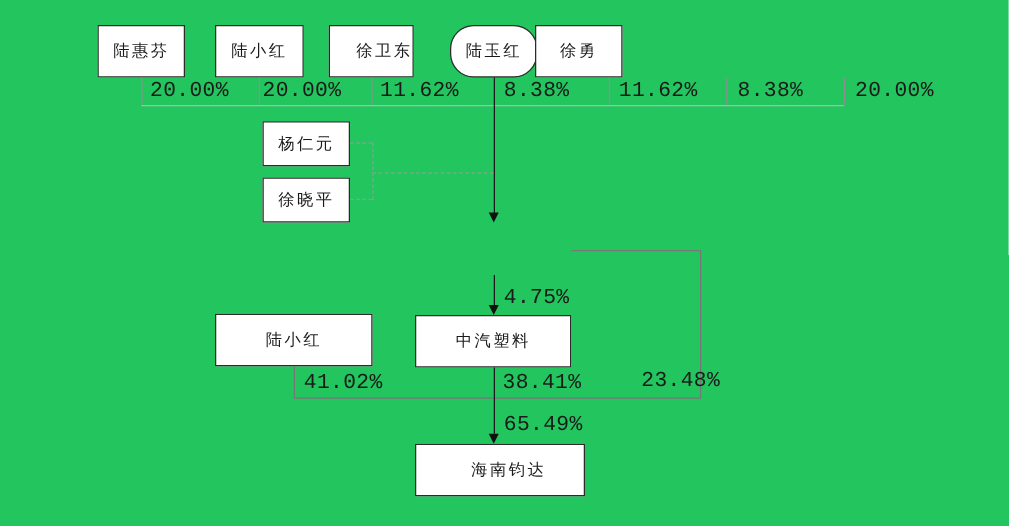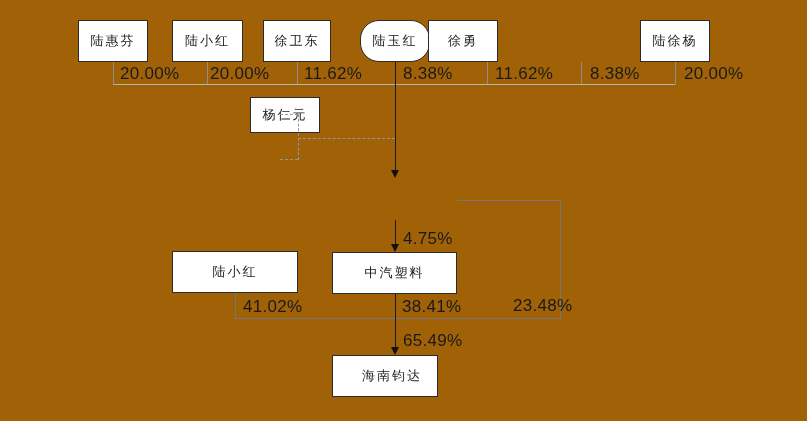--- a/index.html
+++ b/index.html
@@ -4,22 +4,22 @@
 <style>
   html, body {
     margin: 0;
     padding: 0;
     background: #ffffff;
   }
   #canvas {
     position: relative;
     width: 807px;
     height: 421px;
-    background: #a16207;
-    font-family: Liberation Sans, sans-serif;
+    background: #22c55e;
+    font-family: Liberation Mono, monospace;
     color: #1a1a1a;
     overflow: hidden;
   }
   .box {
     position: absolute;
     box-sizing: border-box;
     border: 1.5px solid #2b2b2b;
     background: #ffffff;
     display: flex;
     align-items: center;
@@ -69,52 +69,52 @@
 <body>
 
 <div id="canvas">
 
   <div class="box" style="left:78px;  top:20px; width:70px; height:42px;">
       <span>陆惠芬</span>
     </div>
   <div class="box" style="left:172px; top:20px; width:71px; height:42px;">
       <span>陆小红</span>
     </div>
-  <div class="box" style="left:263px; top:20px; width:68px; height:42px;">
+  <div class="box" style="left:263px; top:20px; width:68px; height:42px;justify-content:flex-end;">
       <span>徐卫东</span>
     </div>
   <div class="box" style="left:360px; top:20px; width:70px; height:42px;border-radius:19px;">
       <span>陆玉红</span>
     </div>
   <div class="box" style="left:428px; top:20px; width:70px; height:42px;">
       <span>徐勇</span>
-    </div>
-  <div class="box" style="left:640px; top:20px; width:70px; height:42px;">
-      <span>陆徐杨</span>
     </div>
 
   <div class="vline gray" style="left:113px; top:62px; height:22px;"></div>
   <div class="vline gray" style="left:207px; top:62px; height:22px;"></div>
   <div class="vline gray" style="left:297px; top:62px; height:22px;"></div>
   <div class="vline gray" style="left:487px; top:62px; height:22px;"></div>
   <div class="vline gray" style="left:581px; top:62px; height:22px;"></div>
   <div class="vline gray" style="left:675px; top:62px; height:22px;"></div>
 
   <div class="hline light" style="left:113px; top:84px; width:562px;"></div>
 
   <div class="pct" style="left:120px; top:64px;">20.00%</div>
   <div class="pct" style="left:210px; top:64px;">20.00%</div>
   <div class="pct" style="left:304px; top:64px;">11.62%</div>
   <div class="pct" style="left:403px; top:64px;">8.38%</div>
   <div class="pct" style="left:495px; top:64px;">11.62%</div>
   <div class="pct" style="left:590px; top:64px;">8.38%</div>
   <div class="pct" style="left:684px; top:64px;">20.00%</div>
 
-  <div class="box" style="left:210px; top:97px;  width:70px; height:36px;margin-left:40px;">
+  <div class="box" style="left:210px; top:97px;  width:70px; height:36px;">
       <span>杨仁元</span>
+    </div>
+  <div class="box" style="left:210px; top:142px; width:70px; height:36px;">
+      <span>徐晓平</span>
     </div>
 
   <div class="dash-h" style="left:280px; top:114px; width:18px;"></div>
   <div class="dash-h" style="left:280px; top:159px; width:18px;"></div>
   <div class="dash-v" style="left:298px; top:114px; height:46px;"></div>
   <div class="dash-h" style="left:298px; top:138px; width:97px;"></div>
 
   <div class="vline dark" style="left:395px; top:62px; height:110px;"></div>
   <div class="arrow-down" style="left:391px; top:170px;"></div>
 
@@ -137,17 +137,17 @@
   <div class="vline mid" style="left:560px; top:200px; height:119px;"></div>
   <div class="pct" style="left:513px; top:296px;">23.48%</div>
 
   <div class="hline mid" style="left:235px; top:318px; width:325px;"></div>
 
   <div class="vline dark" style="left:395px; top:294px; height:53px;"></div>
   <div class="arrow-down" style="left:391px; top:347px;"></div>
   <div class="pct" style="left:402px; top:297px;">38.41%</div>
   <div class="pct" style="left:403px; top:331px;text-align:center;">65.49%</div>
 
-  <div class="box" style="left:332px; top:355px; width:106px; height:42px;padding-left:14px;">
+  <div class="box" style="left:332px; top:355px; width:136px; height:42px;padding-left:14px;">
       <span>海南钧达</span>
     </div>
 
 </div>
 
 </body></html>

